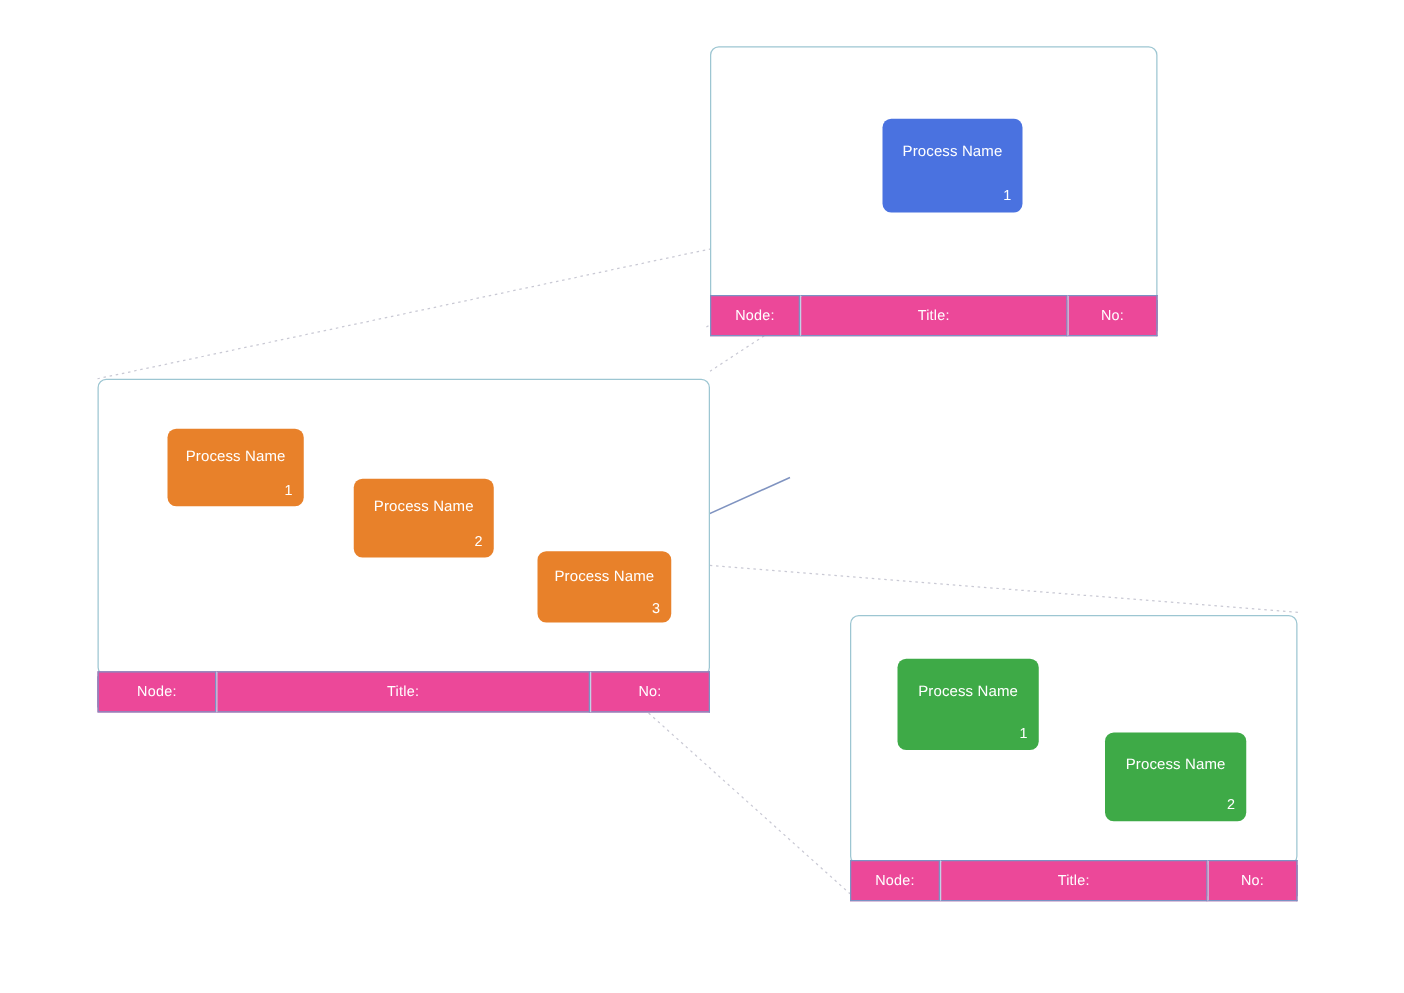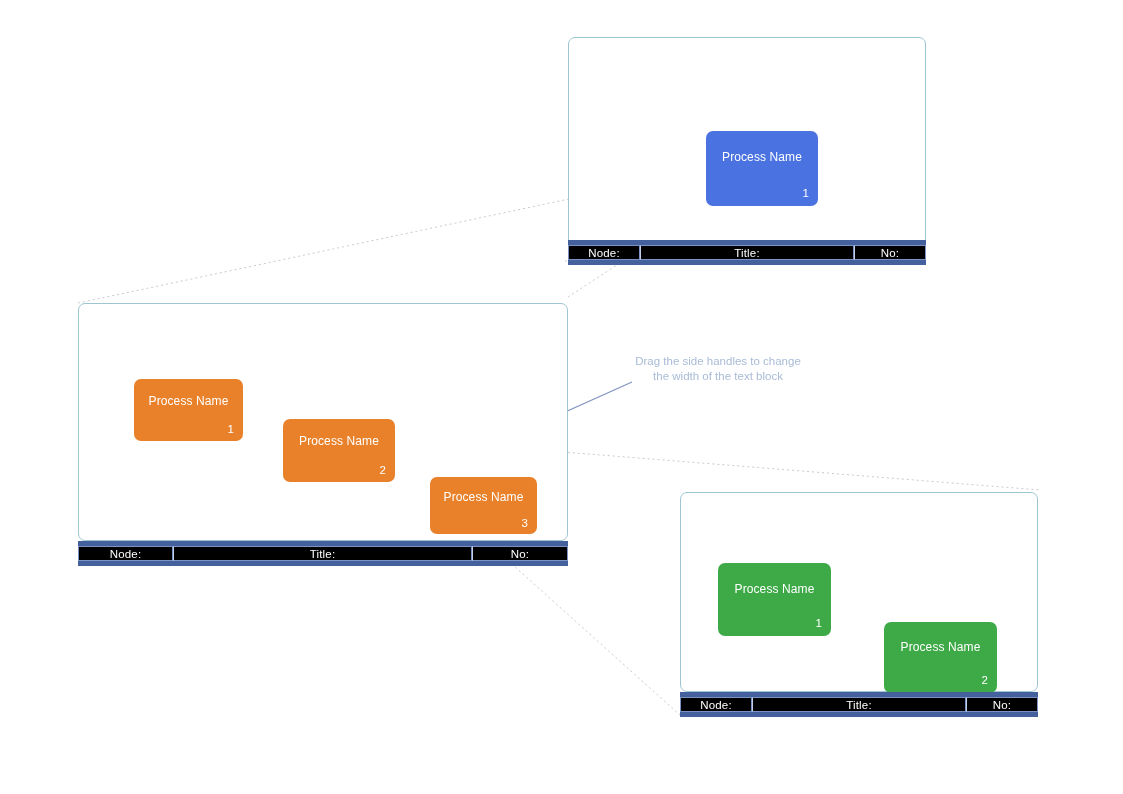--- a/index.html
+++ b/index.html
@@ -47,43 +47,42 @@
     display: flex;
     box-sizing: border-box;
     height: 25px;
     background: #44619d;
     color: #ffffff;
     font-size: 11.5px;
     align-items: center;
   }
   .footer .cell {
     box-sizing: border-box;
-    height: 15px;
+    height: 33px;
     display: flex;
     align-items: center;
     justify-content: center;
-    background: #000000;
+    background: #ec4899;
     border: 1px solid #7b92c4;
     letter-spacing: 0.2px;
     white-space: nowrap;
   }
   .footer .cell + .cell { border-left: 1px solid #c3cfe6; text-align: right; }
 
   
   .pbox {
     position: absolute;
     box-sizing: border-box;
     border-radius: 7px;
     color: #ffffff;
     display: flex;
     flex-direction: column;
     justify-content: space-between;
     align-items: center;
     padding: 0;
-    margin-top: 36px;
   }
   .pbox .pname {
     width: 100%;
     text-align: center;
     font-size: 12px;
     letter-spacing: 0.1px;
     line-height: 1.1;
   }
   .pbox .pnum {
     width: 100%;
@@ -237,15 +236,14 @@
     <span class="pname">Process Name</span>
     <span class="pnum">2</span>
   </div>
 
   <div class="footer" style="left:680px; top:692px; width:358px;">
     <div class="cell" style="width:72px;">Node:</div>
     <div class="cell" style="width:214px;">Title:</div>
     <div class="cell" style="width:72px;">No:</div>
   </div>
 
-  <div class="callout" style="left:634px; top:354px; width:168px;">Drag the side handles to change the width of the text block</div>
 
 </div>
 
 </body></html>

